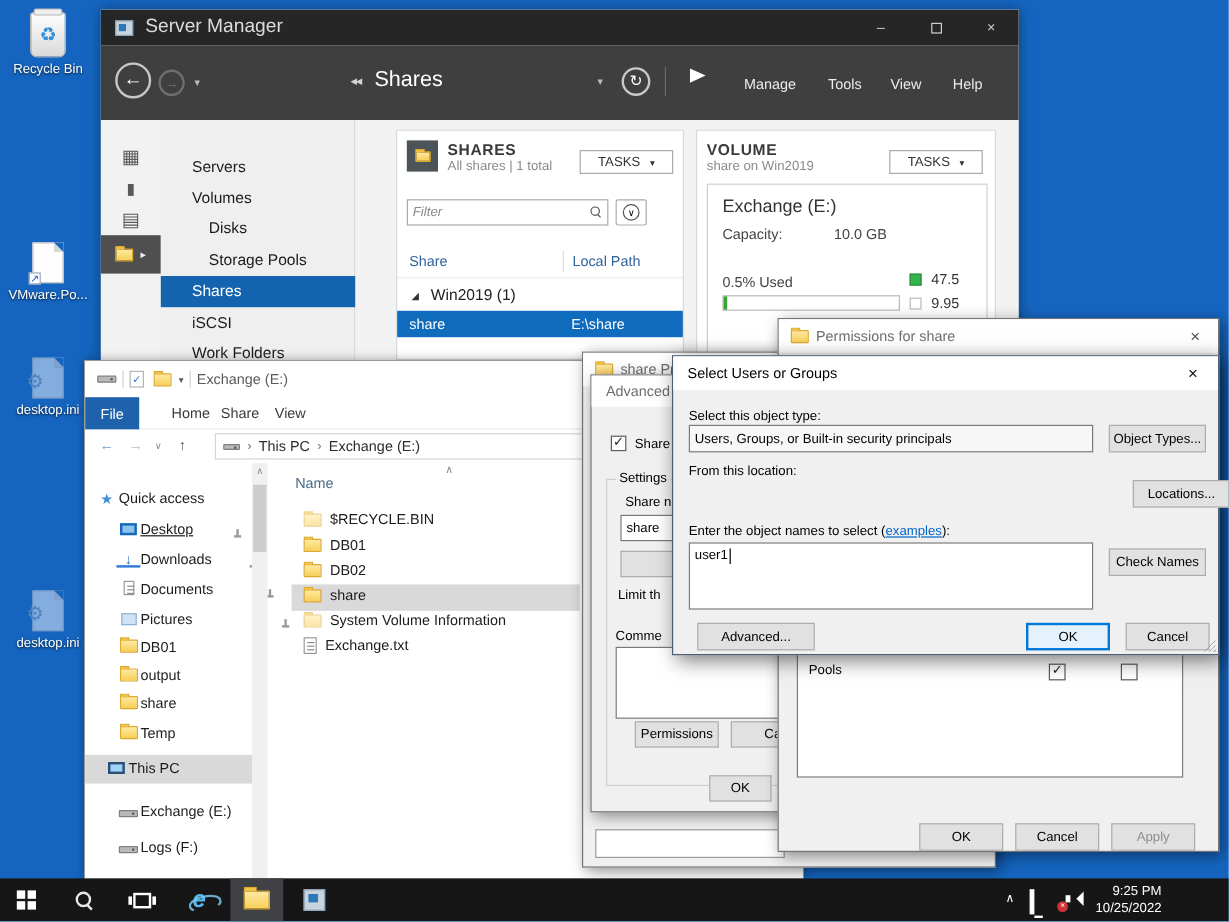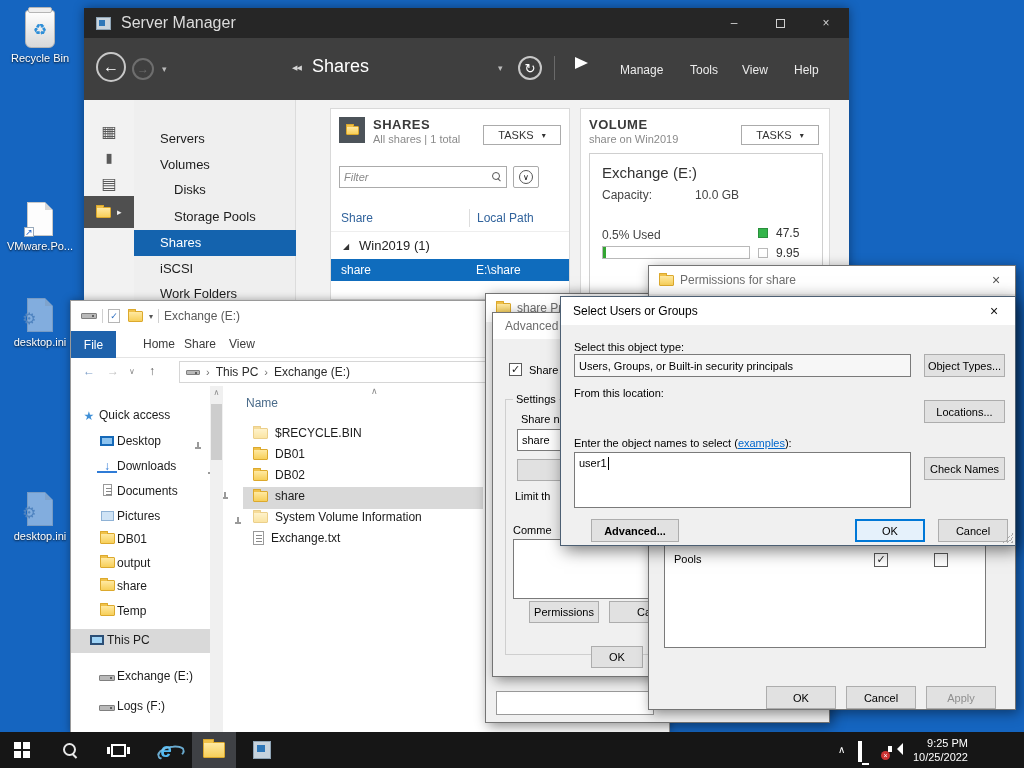--- a/index.html
+++ b/index.html
@@ -288,21 +288,21 @@
         <span class="dico" style="width:14px; height:5px;"></span>
         <span class="crumb-sep">›</span>
         <span>This PC</span>
         <span class="crumb-sep">›</span>
         <span>Exchange (E:)</span>
       </div>
     </div>
     <div id="fe-body">
       <div id="fe-nav-sel"></div>
       <span class="fe-nav-item" style="left:8px; top:22px;"><span class="ic star-ico">★</span><span>Quick access</span></span>
-      <span class="fe-nav-item" style="left:26px; top:48px;"><span class="ic"><span class="mico"></span></span><span>Desktop</span></span>
+      <span class="fe-nav-item" style="left:26px; top:48px;text-decoration:underline;"><span class="ic"><span class="mico"></span></span><span>Desktop</span></span>
       <span class="abs pin" style="left:122px; top:51px;"></span>
       <span class="fe-nav-item" style="left:26px; top:73px;"><span class="ic dl-ico">↓</span><span>Downloads</span></span>
       <span class="abs pin" style="left:122px; top:76px;"></span>
       <span class="fe-nav-item" style="left:26px; top:98px;"><span class="ic"><span class="tico" style="width:9px; height:12px;"></span></span><span>Documents</span></span>
       <span class="abs pin" style="left:122px; top:101px;"></span>
       <span class="fe-nav-item" style="left:26px; top:123px;"><span class="ic"><span style="display:inline-block; width:13px; height:10px; background:#cfe3f5; border:1px solid #8fb2d5;"></span></span><span>Pictures</span></span>
       <span class="abs pin" style="left:122px; top:126px;"></span>
       <span class="fe-nav-item" style="left:26px; top:146px;"><span class="ic"><span class="fico"></span></span><span>DB01</span></span>
       <span class="fe-nav-item" style="left:26px; top:170px;"><span class="ic"><span class="fico"></span></span><span>output</span></span>
       <span class="fe-nav-item" style="left:26px; top:193px;"><span class="ic"><span class="fico"></span></span><span>share</span></span>
@@ -393,28 +393,28 @@
     <div class="dlg-title">
       <span class="dlg-title-text active" style="margin-left:12px;">Select Users or Groups</span>
     </div>
     <span class="dlg-close" style="right:12px; color:#111;">×</span>
     <span class="lbl" style="left:13px; top:44px;">Select this object type:</span>
     <div class="field" style="left:13px; top:57px; width:337px; height:23px; background:#f7f7f7;">
         <span>Users, Groups, or Built-in security principals</span>
       </div>
     <span class="btn" style="left:363px; top:57px; width:81px; height:23px;">Object Types...</span>
     <span class="lbl" style="left:13px; top:90px;">From this location:</span>
-    <span class="btn" style="left:363px; top:103px; width:81px; height:23px;">Locations...</span>
+    <span class="btn" style="left:383px; top:103px; width:81px; height:23px;">Locations...</span>
     <span class="lbl" style="left:13px; top:140px;"><span class="ul-first">Enter the object names to select (</span><span style="color:#0066cc; text-decoration:underline;">examples</span><span>):</span></span>
     <div class="field" style="left:13px; top:155px; width:337px; height:56px; align-items:flex-start; padding-top:4px;">
       <span>user1</span>
         <span class="caret-bar"></span>
     </div>
     <span class="btn" style="left:363px; top:160px; width:81px; height:23px;">Check Names</span>
-    <span class="btn" style="left:30px; top:222px; width:88px; height:23px;font-weight:bold;">Advanced...</span>
+    <span class="btn" style="left:20px; top:222px; width:98px; height:23px;">Advanced...</span>
     <span class="btn default-focus" style="left:294px; top:222px; width:70px; height:23px;">OK</span>
     <span class="btn" style="left:377px; top:222px; width:70px; height:23px;">Cancel</span>
     <span class="grip"></span>
   </div>
 
   <div id="taskbar">
     <span class="tb-tile" style="left:0;">
         <span class="start-grid">
           <i></i>
           <i></i>

